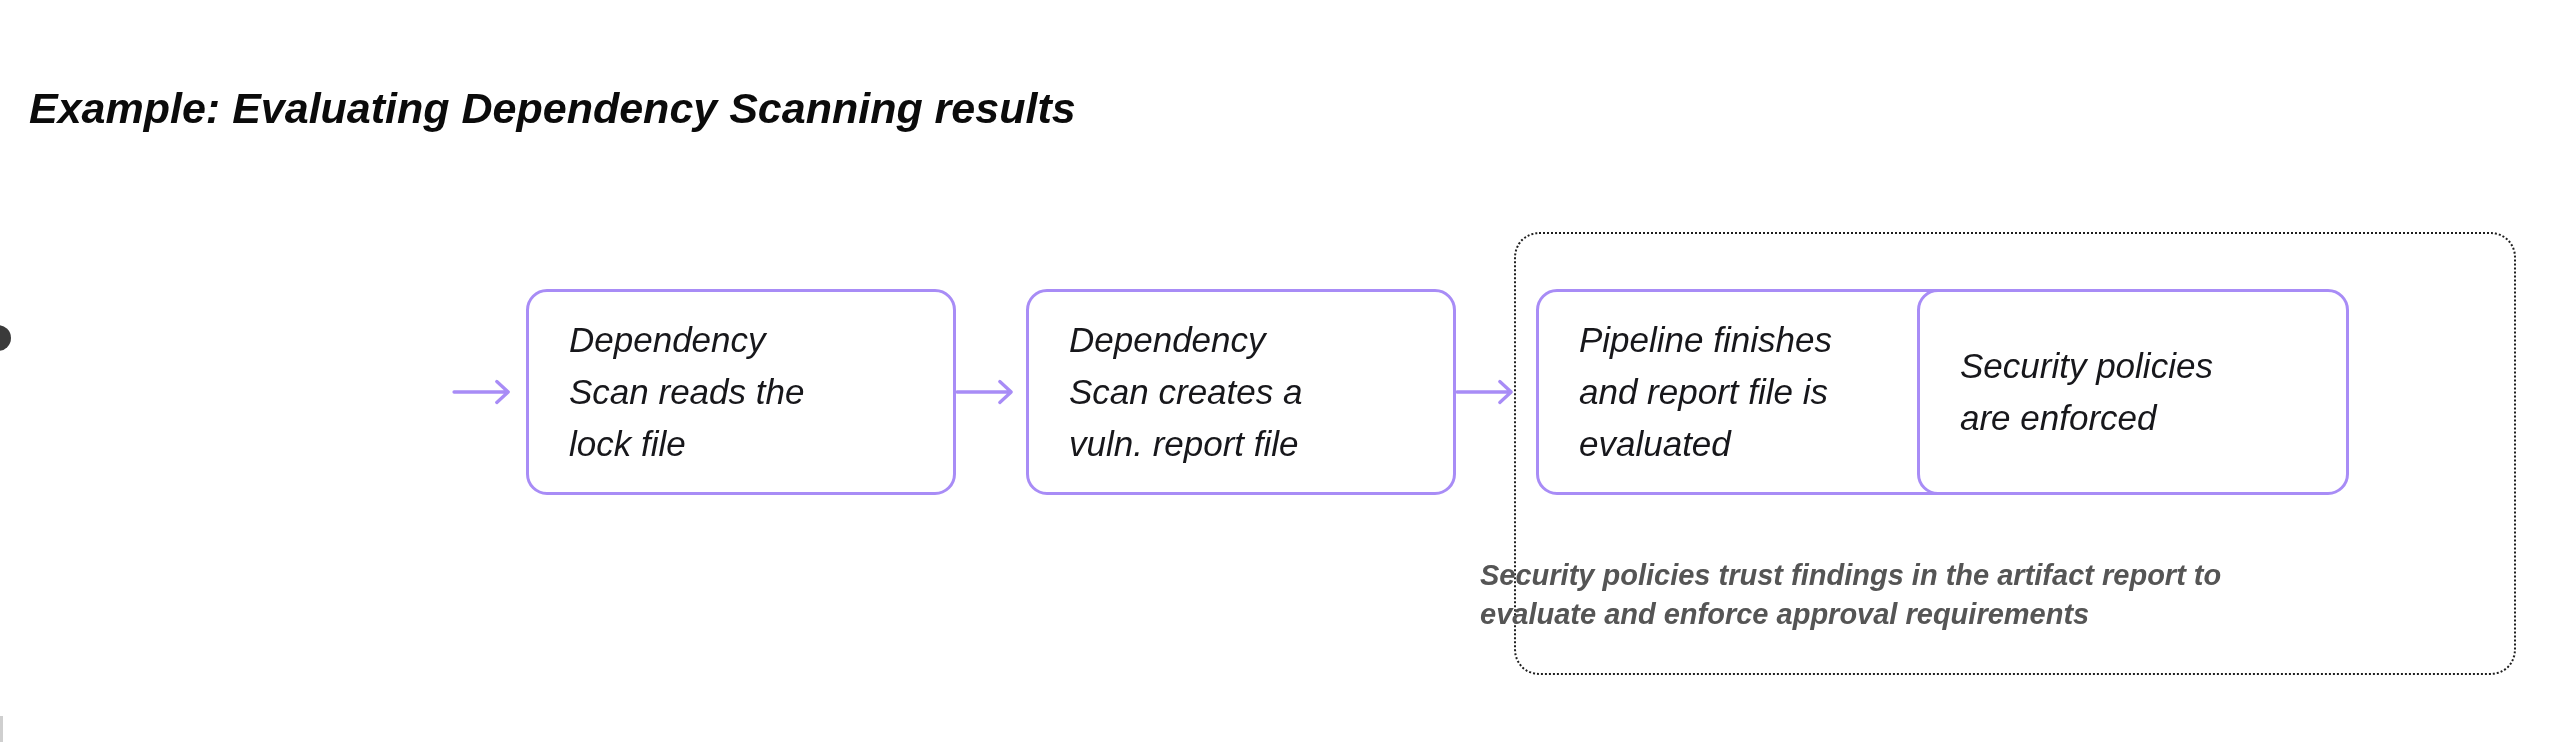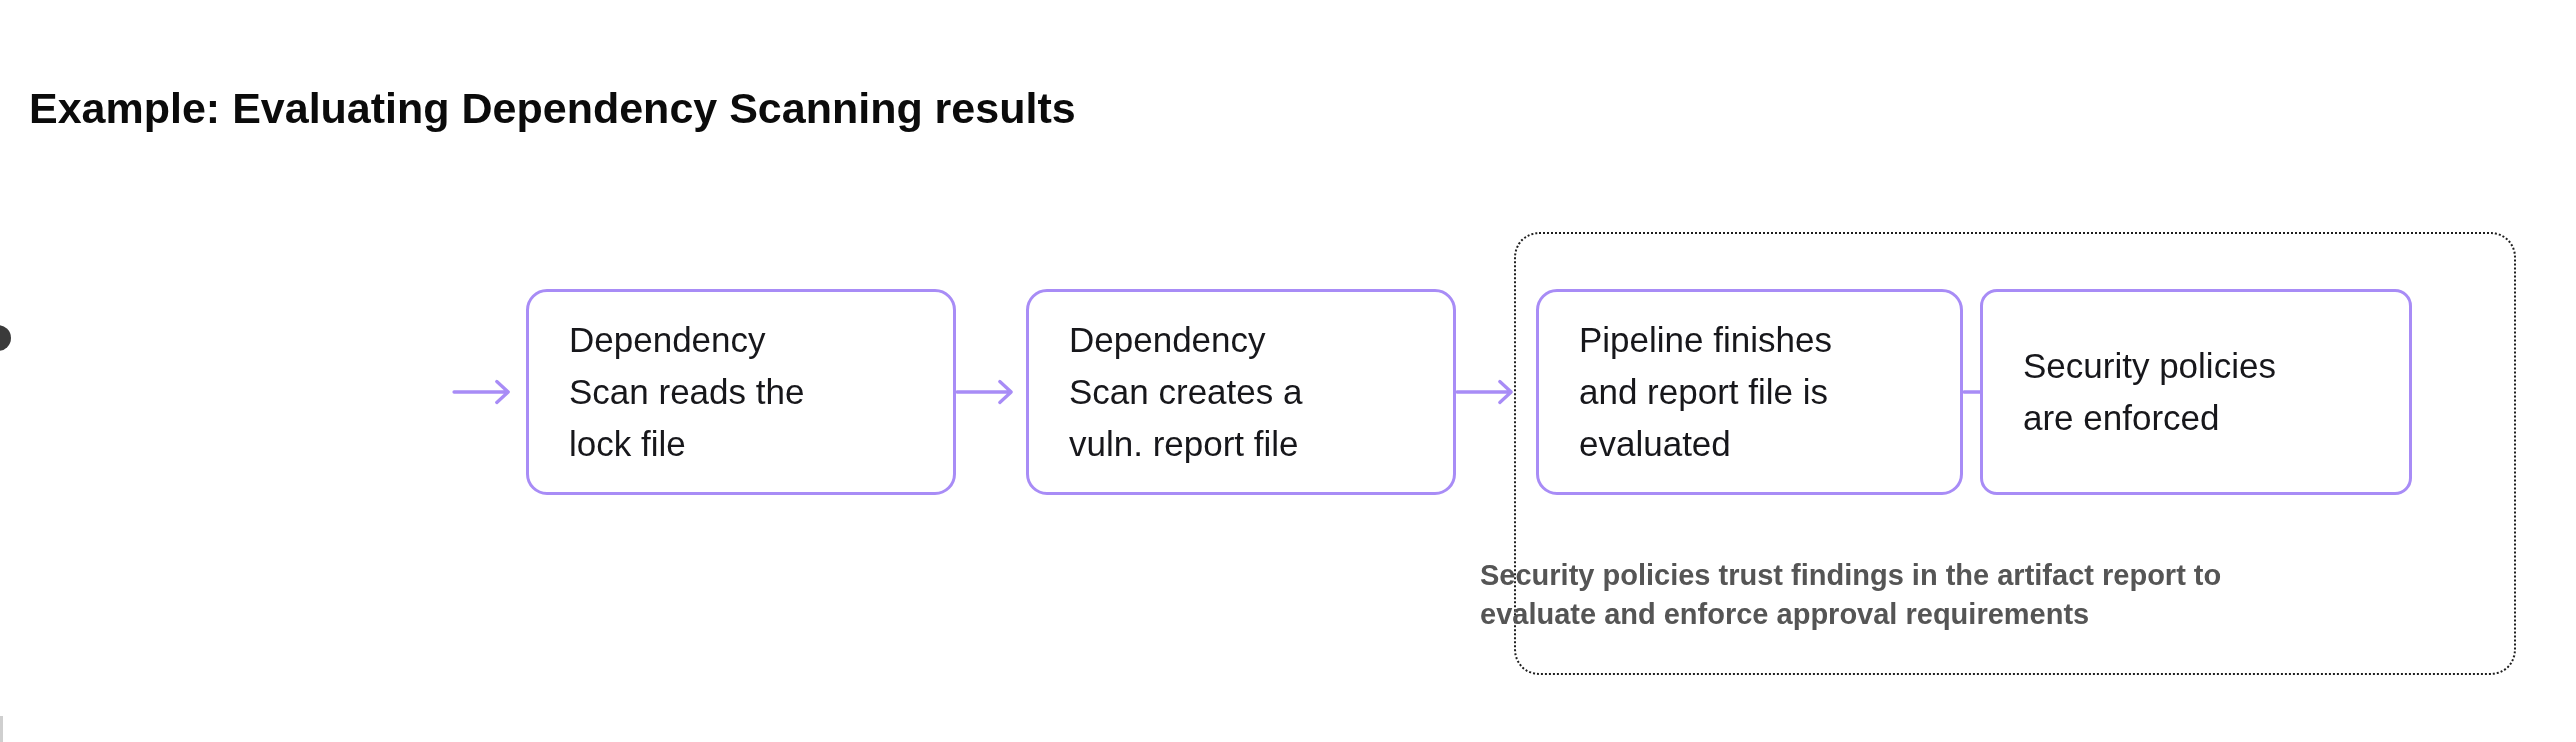--- a/index.html
+++ b/index.html
@@ -9,21 +9,21 @@
     --note-text: #555555;
     --group-border: #1f1f1f;
     --background: #ffffff;
   }
   * { margin: 0; padding: 0; box-sizing: border-box; }
   html, body { background: var(--background); }
   body {
     font-family: "Liberation Sans", "DejaVu Sans", sans-serif;
     width: 2576px; height: 742px; position: relative; overflow: hidden;
   }
-  .canvas { position: absolute; inset: 0; width: 2576px; height: 742px; background: var(--background); }
+  .canvas { position: absolute; inset: 0; width: 2576px; height: 742px; background: var(--background); font-style: italic; }
 
   .title {
     position: absolute; left: 29px; top: 84px;
     font-size: 43px; font-weight: 700; color: var(--title-text);
     letter-spacing: 0px; white-space: nowrap;
   }
 
   .flow-box {
     position: absolute; top: 289px; height: 206px;
     background: #ffffff;
@@ -31,21 +31,21 @@
     border-radius: 21px;
     display: flex; align-items: center;
     padding-left: 40px; padding-right: 9.6px;
     font-size: 35px; line-height: 52px; color: var(--box-text);
     white-space: pre-line;
   }
   .box-1 { left: 21px;   width: 432px; }
   .box-2 { left: 526px;  width: 430px; }
   .box-3 { left: 1026px; width: 430px; }
   .box-4 { left: 1536px; width: 427px; }
-  .box-5 { left: 1980px; width: 432px; border-radius: 17px; }
+  .box-5 { left: 1917px; width: 432px; }
 
   .flow-arrow { position: absolute; top: 373px; width: 63px; height: 38px; }
   .arrow-1 { left: 452px; }
   .arrow-2 { left: 955px; }
   .arrow-3 { left: 1455px; }
   .arrow-4 { left: 1962px; }
   .flow-arrow svg { display: block; width: 63px; height: 38px; }
   .flow-arrow path { stroke: var(--accent); stroke-width: 3.5; fill: none; stroke-linecap: round; stroke-linejoin: round; }
 
   .policy-group {

